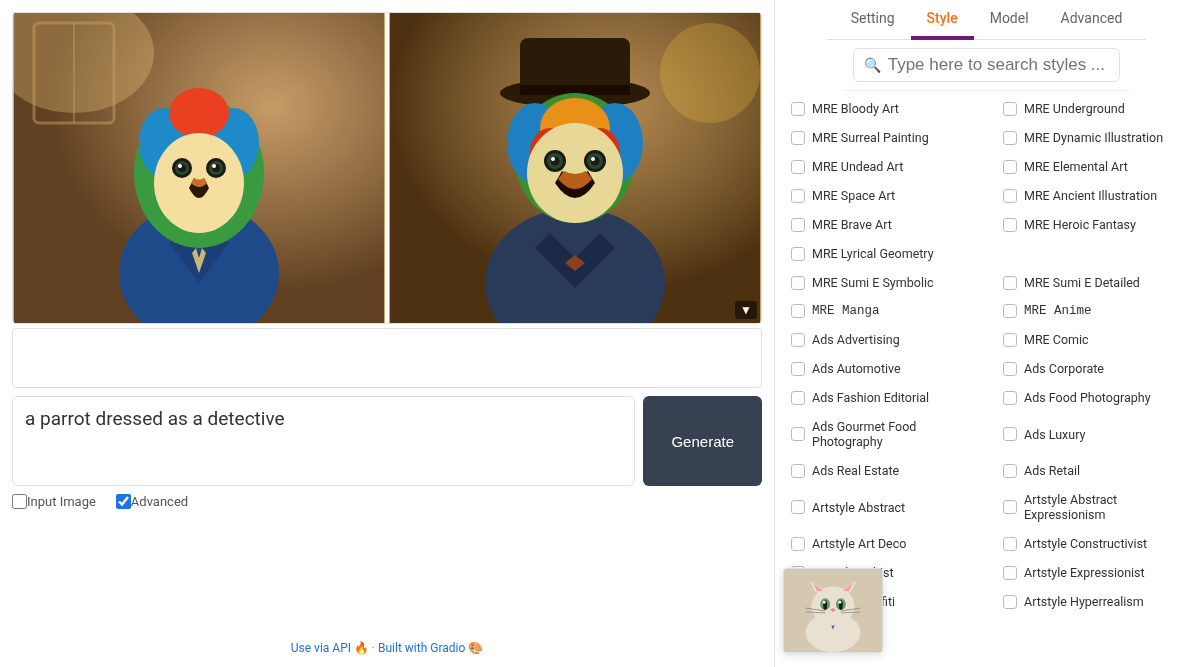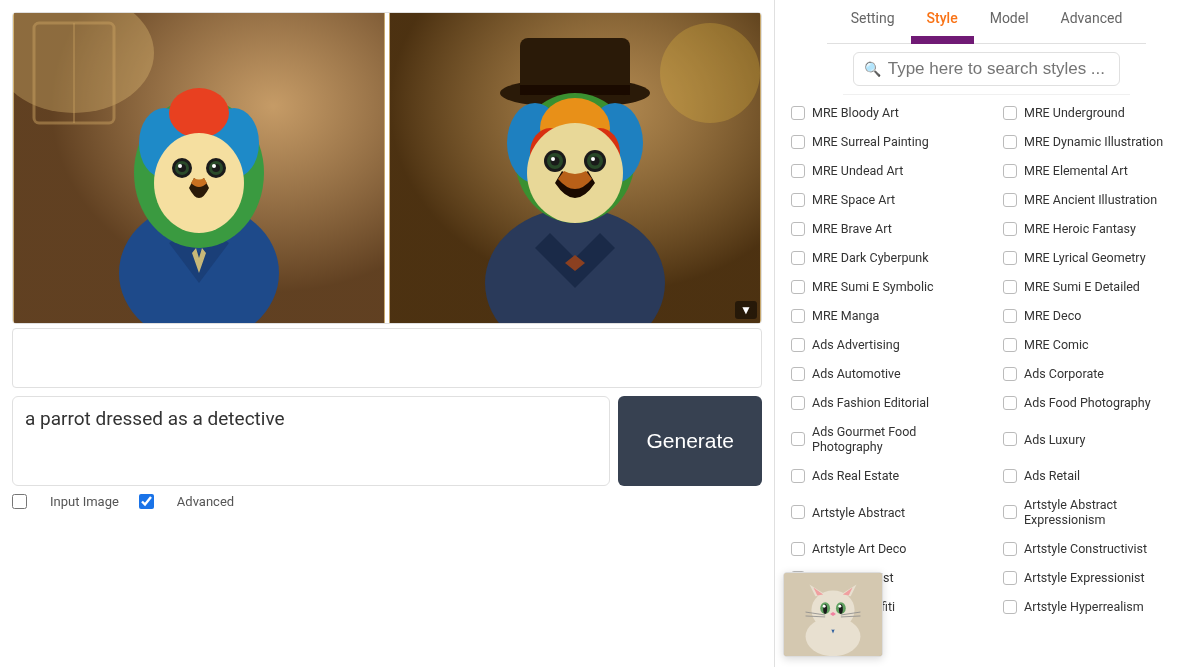--- a/index.html
+++ b/index.html
@@ -80,37 +80,37 @@
       font-family: inherit;
       outline: none;
     }
 
     .generate-btn {
       background: #374151;
       color: #fff;
       border: none;
       border-radius: 6px;
       padding: 0 28px;
-      font-size: 21px;
+      font-size: 15px;
       font-weight: 500;
       cursor: pointer;
       min-width: 110px;
     }
 
     .options-row {
       display: flex;
       align-items: center;
       gap: 20px;
       margin-top: 8px;
     }
 
     .checkbox-item {
       display: flex;
       align-items: center;
-      gap: 23px;
+      gap: 0;
       font-size: 13px;
       color: #555;
     }
 
     .checkbox-item input[type="checkbox"] {
       width: 15px;
       height: 15px;
       cursor: pointer;
     }
 
@@ -151,21 +151,21 @@
       padding: 10px 16px;
       font-size: 14px;
       color: #666;
       cursor: pointer;
       border-bottom: 2px solid transparent;
       margin-bottom: -1px;
     }
 
     .tab-item.active {
       color: #f97316;
-      border-bottom: 8px solid #701a75;
+      border-bottom: 4px solid #701a75;
       font-weight: 500;
     }
 
     .search-bar {
       padding: 8px 10px;
       border-bottom: 1px solid #f0f0f0;
     }
 
     .search-input-wrap {
       display: flex;
@@ -402,20 +402,29 @@
       <label class="checkbox-item">
         <input type="checkbox" style="">
         <span>Input Image</span>
       </label>
       <label class="checkbox-item">
         <input type="checkbox" class="checked-blue" checked="" style="">
         <span>Advanced</span>
       </label>
     </div>
 
+    <div class="footer-bar">
+      <span>
+        <a href="#">Use via API</a>
+      </span>
+      <span> 🔥 · </span>
+      <span>
+        <a href="#">Built with Gradio</a> 🎨
+      </span>
+    </div>
   </div>
 
   <div class="right-panel">
 
     <div class="tabs-bar">
       <div class="tab-item">Setting</div>
       <div class="tab-item active">Style</div>
       <div class="tab-item">Model</div>
       <div class="tab-item">Advanced</div>
     </div>
@@ -480,40 +489,36 @@
         </div>
         <div class="style-item">
           <div class="style-checkbox"></div>
           <span>MRE Heroic Fantasy</span>
         </div>
       </div>
 
       <div class="style-row">
         <div class="style-item">
           <div class="style-checkbox"></div>
-          <span>MRE Dark Cyberpunk</span>
-        </div>
-        <div class="style-item">
-          <div class="style-checkbox"></div>
           <span>MRE Lyrical Geometry</span>
         </div>
       </div>
 
       <div class="style-row">
         <div class="style-item">
           <div class="style-checkbox"></div>
           <span>MRE Sumi E Symbolic</span>
         </div>
         <div class="style-item">
           <div class="style-checkbox"></div>
           <span>MRE Sumi E Detailed</span>
         </div>
       </div>
 
-      <div class="style-row" style="position:relative;">
+      <div class="style-row" style="position:relative;font-family:Liberation Mono, monospace;">
         <div class="style-item">
           <div class="style-checkbox"></div>
           <span>MRE Manga</span>
 
           <div class="tooltip-preview">
             <div class="cat-img">
               <svg viewBox="0 0 100 85" xmlns="http://www.w3.org/2000/svg" width="100" height="85">
                 <rect width="100" height="85" fill="#D4C8B0"></rect>
 
                 <ellipse cx="50" cy="65" rx="28" ry="20" fill="#E8E0D0"></ellipse>
@@ -539,21 +544,21 @@
                 <line x1="22" y1="40" x2="42" y2="43" stroke="#888" stroke-width="0.8"></line>
                 <line x1="22" y1="44" x2="42" y2="45" stroke="#888" stroke-width="0.8"></line>
                 <line x1="78" y1="40" x2="58" y2="43" stroke="#888" stroke-width="0.8"></line>
                 <line x1="78" y1="44" x2="58" y2="45" stroke="#888" stroke-width="0.8"></line>
               </svg>
             </div>
           </div>
         </div>
         <div class="style-item">
           <div class="style-checkbox"></div>
-          <span>MRE Deco</span>
+          <span>MRE Anime</span>
         </div>
       </div>
 
       <div class="style-row">
         <div class="style-item">
           <div class="style-checkbox"></div>
           <span>Ads Advertising</span>
         </div>
         <div class="style-item">
           <div class="style-checkbox"></div>

